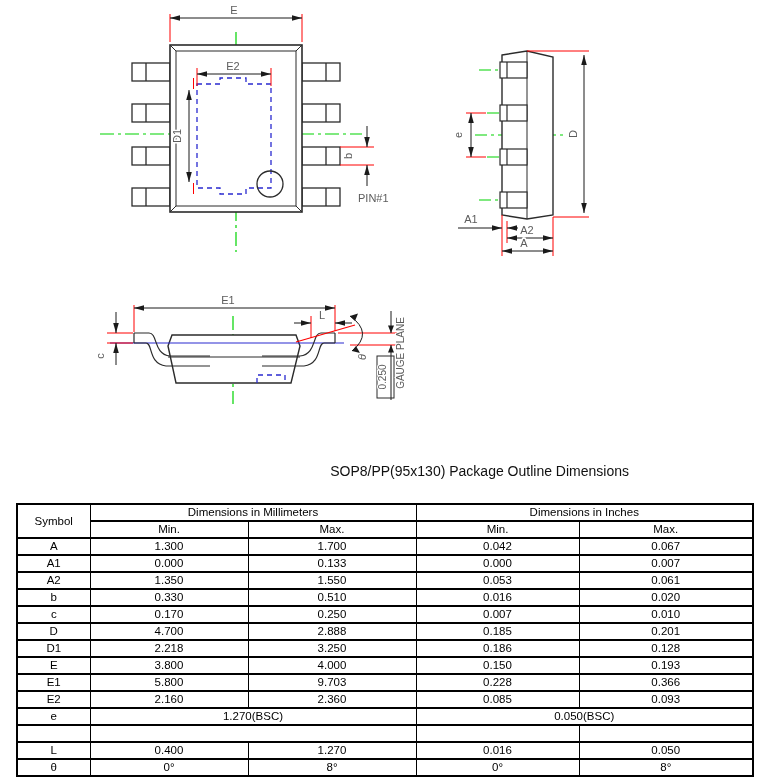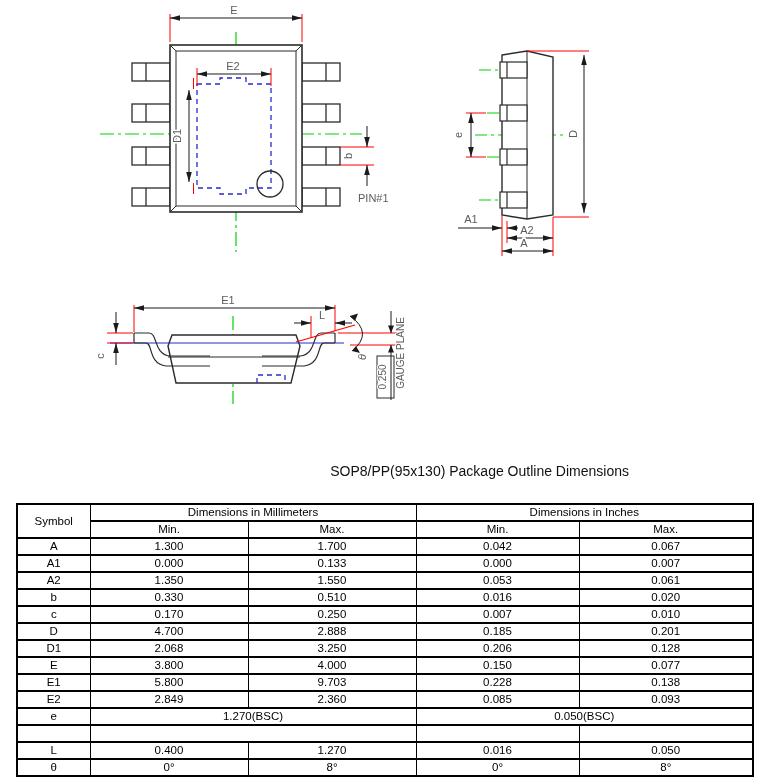--- a/index.html
+++ b/index.html
@@ -267,42 +267,42 @@
     </tr>
     <tr>
       <td>D</td>
           <td>4.700</td>
           <td>2.888</td>
           <td>0.185</td>
           <td>0.201</td>
     </tr>
     <tr>
       <td>D1</td>
-          <td>2.068</td>
+          <td>2.218</td>
           <td>3.250</td>
-          <td>0.206</td>
+          <td>0.186</td>
           <td>0.128</td>
     </tr>
     <tr>
       <td>E</td>
           <td>3.800</td>
           <td>4.000</td>
           <td>0.150</td>
-          <td>0.077</td>
+          <td>0.193</td>
     </tr>
     <tr>
       <td>E1</td>
           <td>5.800</td>
           <td>9.703</td>
           <td>0.228</td>
-          <td>0.138</td>
+          <td>0.366</td>
     </tr>
     <tr>
       <td>E2</td>
-          <td>2.849</td>
+          <td>2.160</td>
           <td>2.360</td>
           <td>0.085</td>
           <td>0.093</td>
     </tr>
     <tr>
       <td>e</td>
       <td colspan="2">1.270(BSC)</td>
       <td colspan="2">0.050(BSC)</td>
     </tr>
     <tr>

